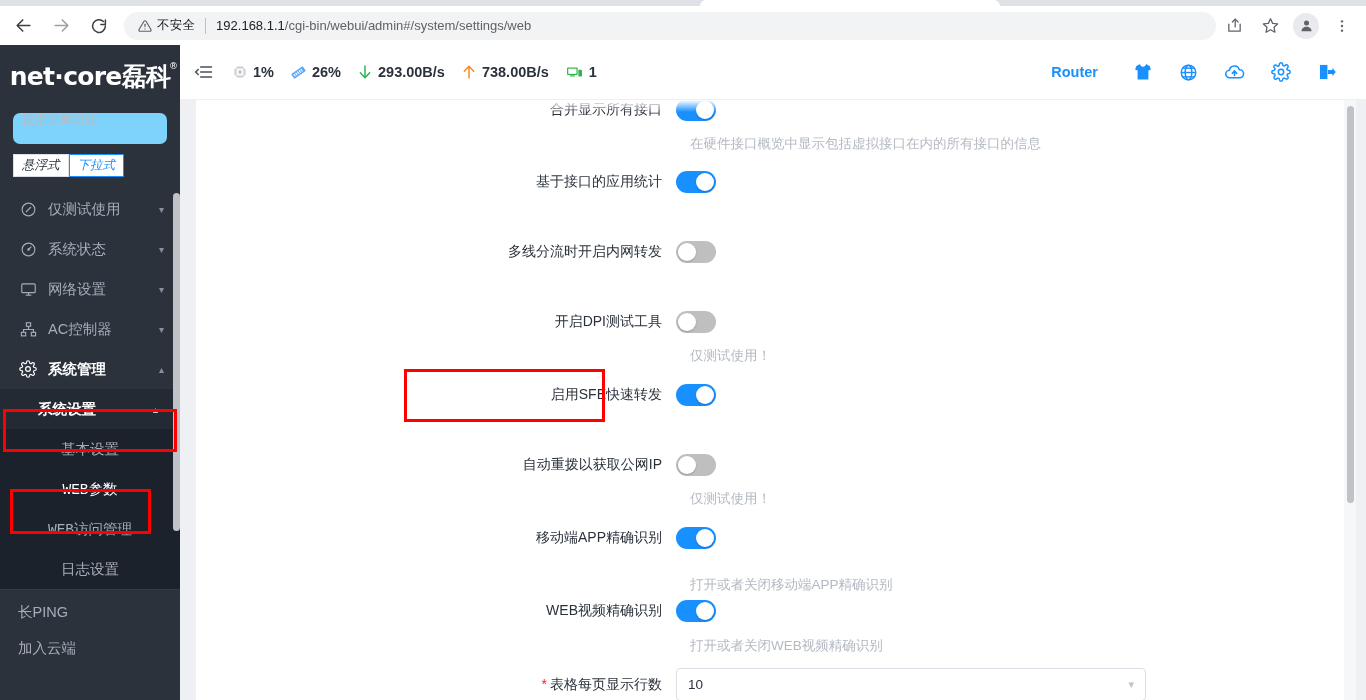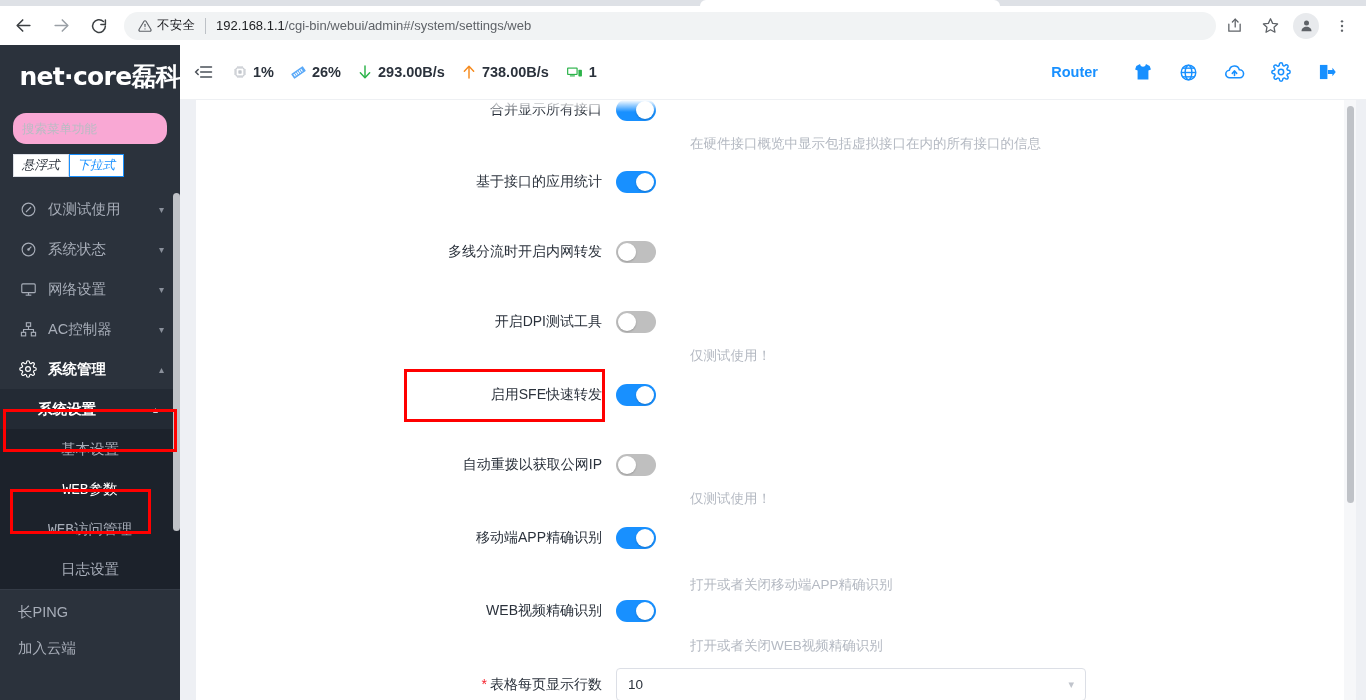--- a/index.html
+++ b/index.html
@@ -56,34 +56,34 @@
     width: 26px; height: 26px; border-radius: 50%; background: #e8eaed;
     display: flex; align-items: center; justify-content: center; margin: 0 5px;
   }
 
   
   .sidebar {
     position: absolute; left: 0; top: 45px; width: 180px; height: 655px;
     background: #2b323c; overflow: hidden;
   }
   .logo-wrap {
-    height: 62px; display: flex; align-items: center; justify-content: flex-end;
+    height: 62px; display: flex; align-items: center; justify-content: center;
   }
   .logo {
     color: #ffffff; font-size: 25px; font-weight: bold; letter-spacing: -.7px;
     font-family: "DejaVu Sans", "Liberation Sans", sans-serif;
     position: relative;
   }
   .logo-sup {
     position: absolute; right: -7px; top: 1px; font-size: 9px; font-weight: normal;
   }
   .search-wrap { padding: 6px 13px 0 13px; }
   .search-box {
-    height: 31px; background: #f9a8d4; border-radius: 13px;
-    display: flex; align-items: center; padding: 0 9px;
+    height: 31px; background: #7dd3fc; border-radius: 7px;
+    display: flex; align-items: flex-start; padding: 0 9px;
   }
   .search-box input {
     border: none; outline: none; flex: 1; font-size: 12.5px; color: #333;
     background: transparent; font-family: "Liberation Sans", sans-serif;
   }
   .search-box input::placeholder { color: #b8bcc3; }
 
   .mode-row { padding: 10px 13px 0 13px; display: flex; gap: 0; }
   .mode-btn {
     height: 23px; padding: 0 8px; font-size: 12.5px;
@@ -152,21 +152,21 @@
   }
   .content-card {
     position: absolute; left: 196px; top: 100px; width: 1148px; height: 600px;
     background: #ffffff; overflow: hidden;
   }
   .form-row {
     position: absolute; left: 0; width: 1100px;
     display: flex; align-items: center;
   }
   .form-label {
-    width: 420px; text-align: right; padding-right: 14px;
+    width: 480px; text-align: right; padding-right: 14px;
     font-size: 14px; color: #2b323c; white-space: nowrap;
   }
   .form-label .req { color: #f5222d; margin-right: 3px; }
   .switch {
     width: 40px; height: 22px; border-radius: 11px; position: relative;
     flex: 0 0 auto;
   }
   .switch.on { background: #1890ff; }
   .switch.off { background: #bfbfbf; }
   .switch .knob {

